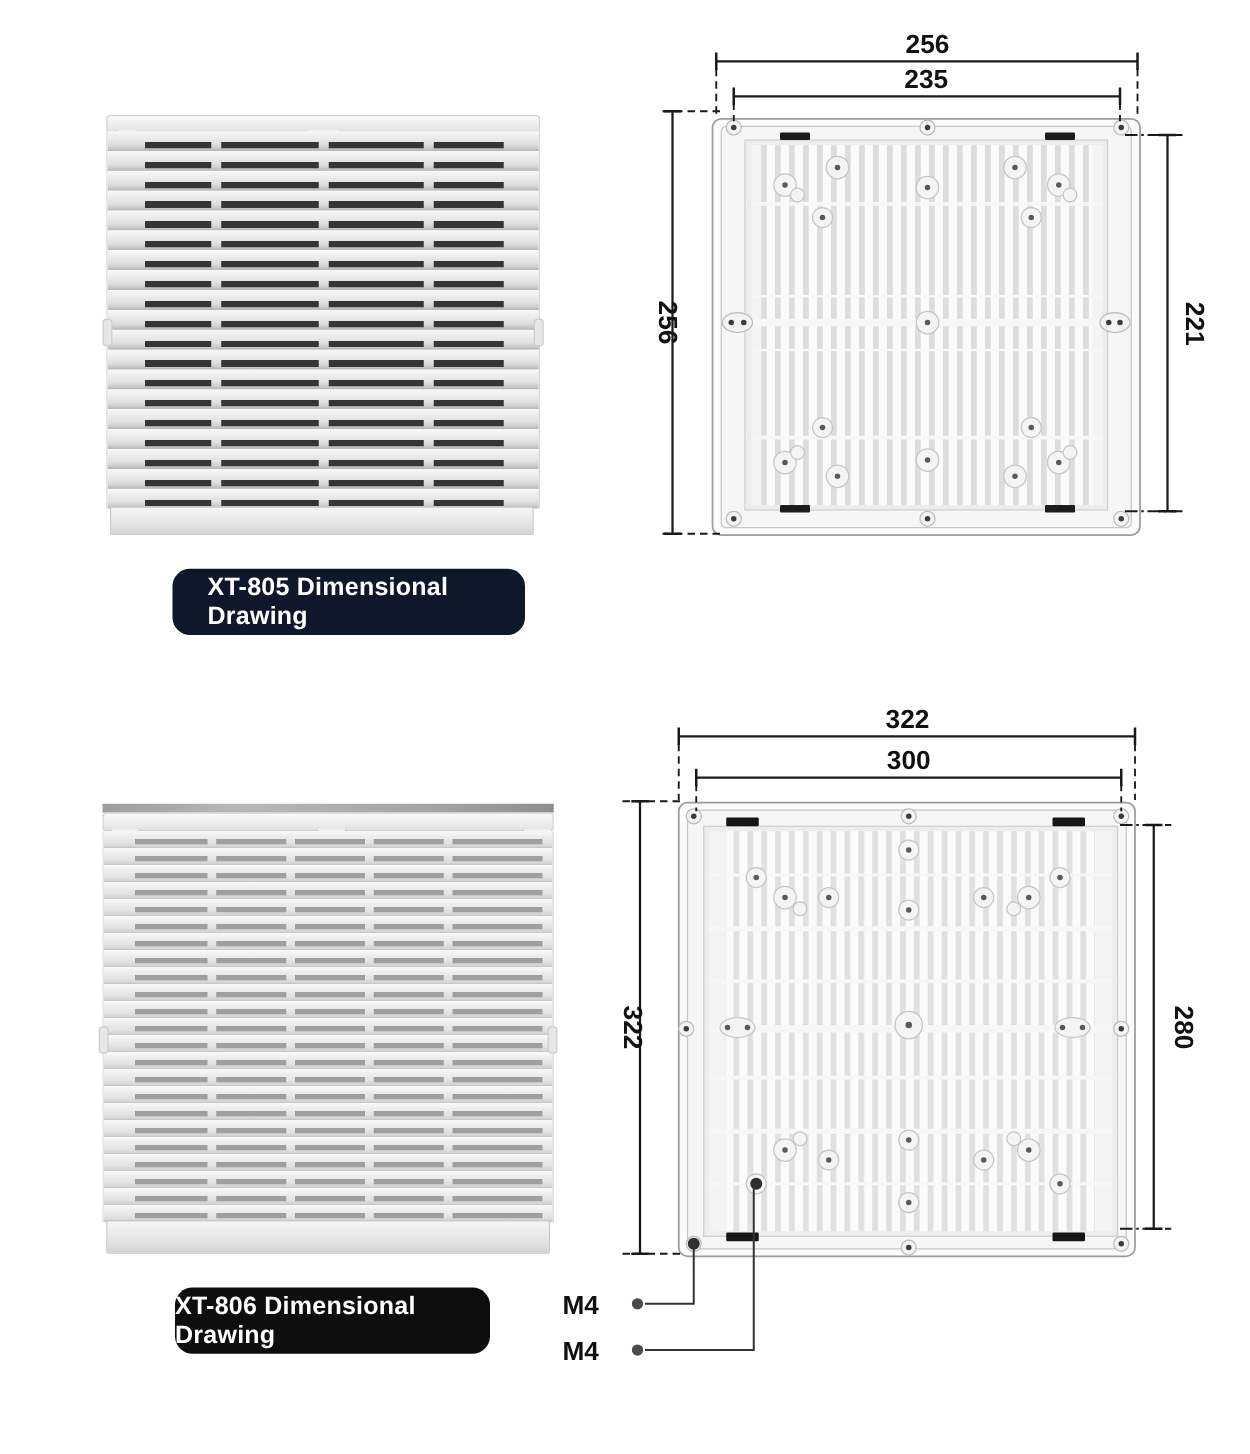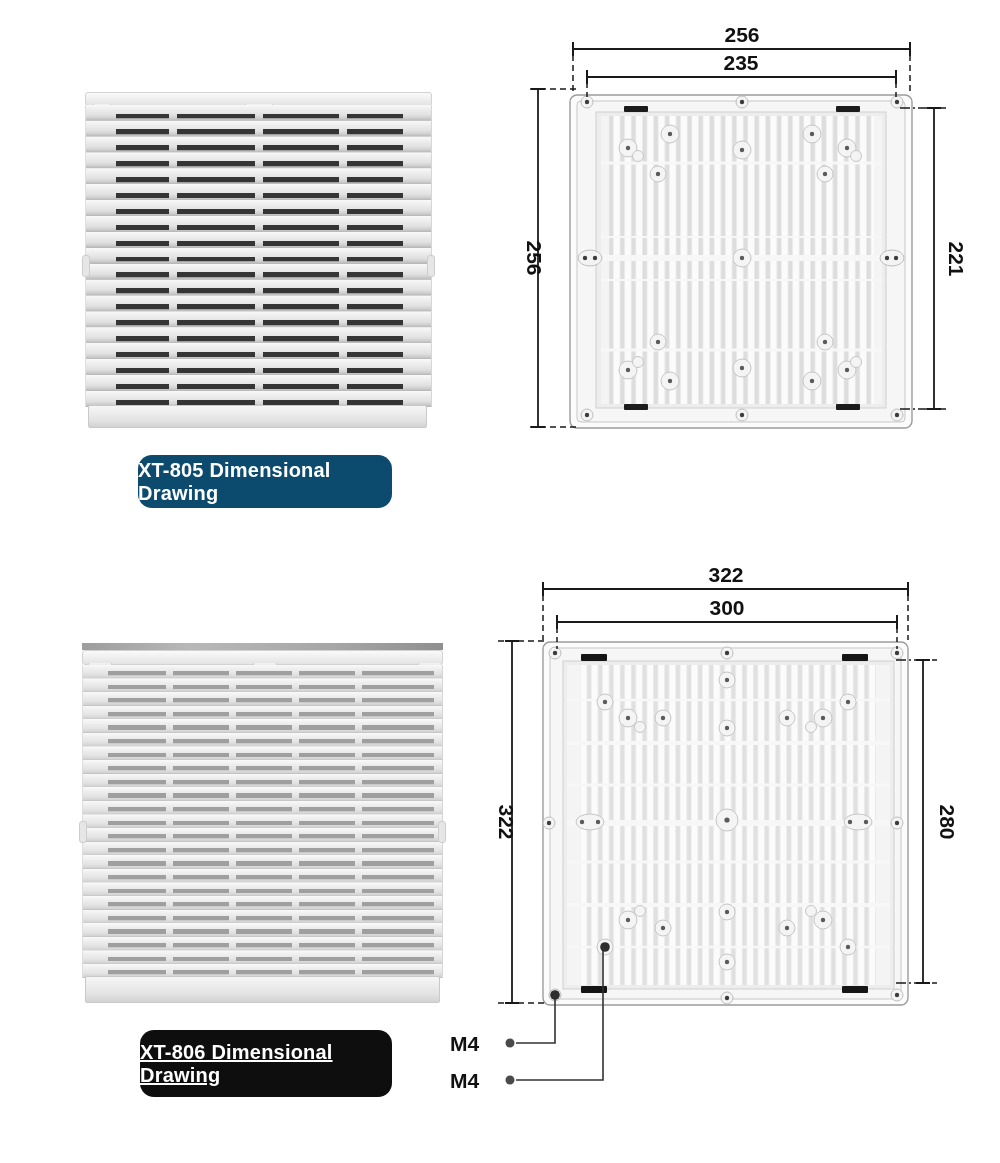--- a/index.html
+++ b/index.html
@@ -48,21 +48,21 @@
       <div class="slotcol slots-805" style="left:30px;width:53px;"></div>
       <div class="slotcol slots-805" style="left:91px;width:78px;"></div>
       <div class="slotcol slots-805" style="left:177px;width:76px;"></div>
       <div class="slotcol slots-805" style="left:261px;width:56px;"></div>
     </div>
     <div class="side-tab" style="left:-3px;top:163px;"></div>
     <div class="side-tab" style="right:-3px;top:163px;"></div>
     <div class="base" style="left:3px;right:5px;bottom:0;height:21px;"></div>
   </div>
 
-  <div class="model-label" style="left: 138px; top: 455px; width: 254px; height: 53px; background: #0c4a6e; color: rgb(255, 255, 255);">
+  <div class="model-label" style="left: 138px; top: 455px; width: 254px; height: 53px; background: #0f172a; color: rgb(255, 255, 255); padding-left: 28px;">
     <span>XT-805 Dimensional Drawing</span>
   </div>
 
   <svg class="abs" style="left:495px;top:12px;" width="495" height="440" viewBox="495 12 495 440">
     <defs>
       <pattern id="slats1" x="600" y="122" width="11.2" height="12" patternUnits="userSpaceOnUse">
         <rect width="11.2" height="12" fill="#dddddd"></rect>
         <rect x="2.2" width="6.6" height="12" fill="#fbfbfb"></rect>
       </pattern>
     </defs>
@@ -205,21 +205,21 @@
       <div class="slotcol slots-806" style="left:90px;width:56px;"></div>
       <div class="slotcol slots-806" style="left:153px;width:56px;"></div>
       <div class="slotcol slots-806" style="left:216px;width:56px;"></div>
       <div class="slotcol slots-806" style="left:279px;width:72px;"></div>
     </div>
     <div class="side-tab" style="left:-3px;top:178px;"></div>
     <div class="side-tab" style="right:-3px;top:178px;"></div>
     <div class="base" style="left:3px;right:3px;bottom:0;height:25px;"></div>
   </div>
 
-  <div class="model-label" style="left: 140px; top: 1030px; width: 252px; height: 67px; background: rgb(14, 14, 14); color: rgb(255, 255, 255); text-decoration: underline;">
+  <div class="model-label" style="left: 140px; top: 1030px; width: 252px; height: 53px; background: rgb(14, 14, 14); color: rgb(255, 255, 255);">
     <span>XT-806 Dimensional Drawing</span>
   </div>
 
   <svg class="abs" style="left:440px;top:555px;" width="555" height="560" viewBox="440 555 555 560">
     <defs>
       <pattern id="slats2" x="567" y="665" width="11.1" height="12" patternUnits="userSpaceOnUse">
         <rect width="11.1" height="12" fill="#e0e0e0"></rect>
         <rect x="2.2" width="6.5" height="12" fill="#fbfbfb"></rect>
       </pattern>
     </defs>

